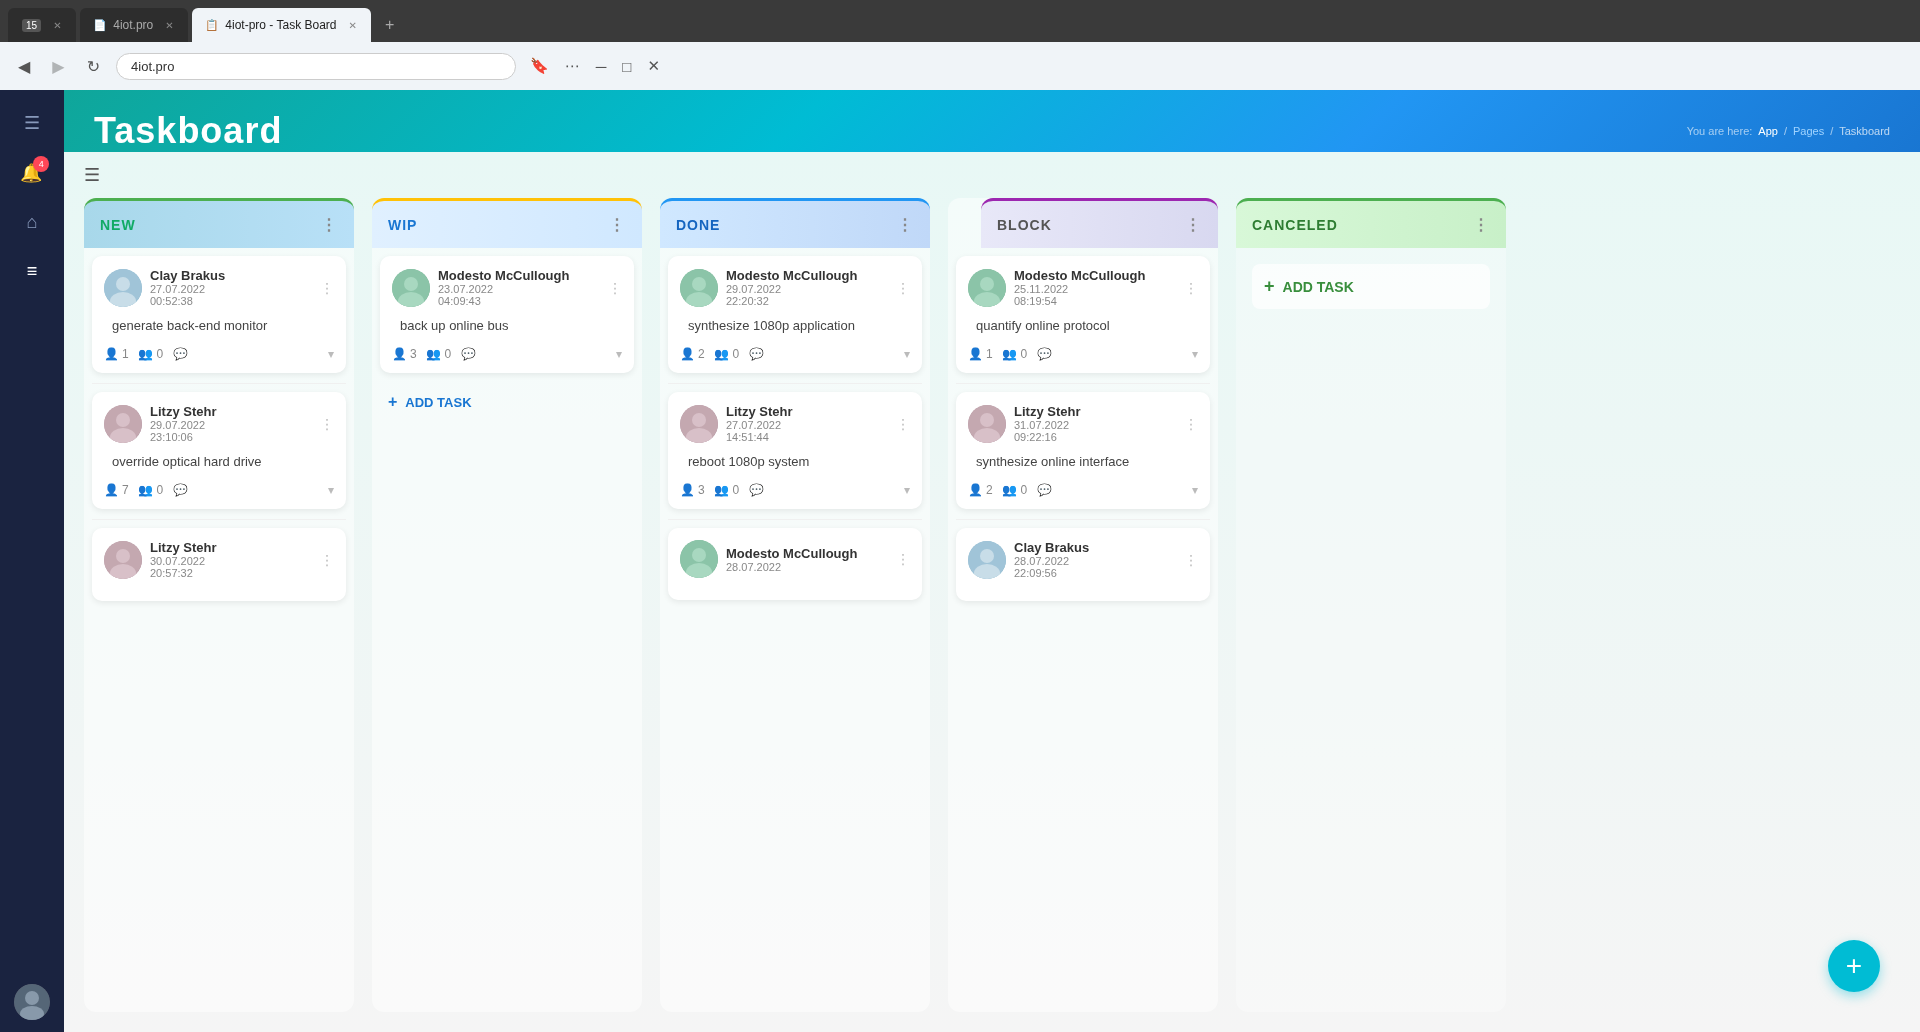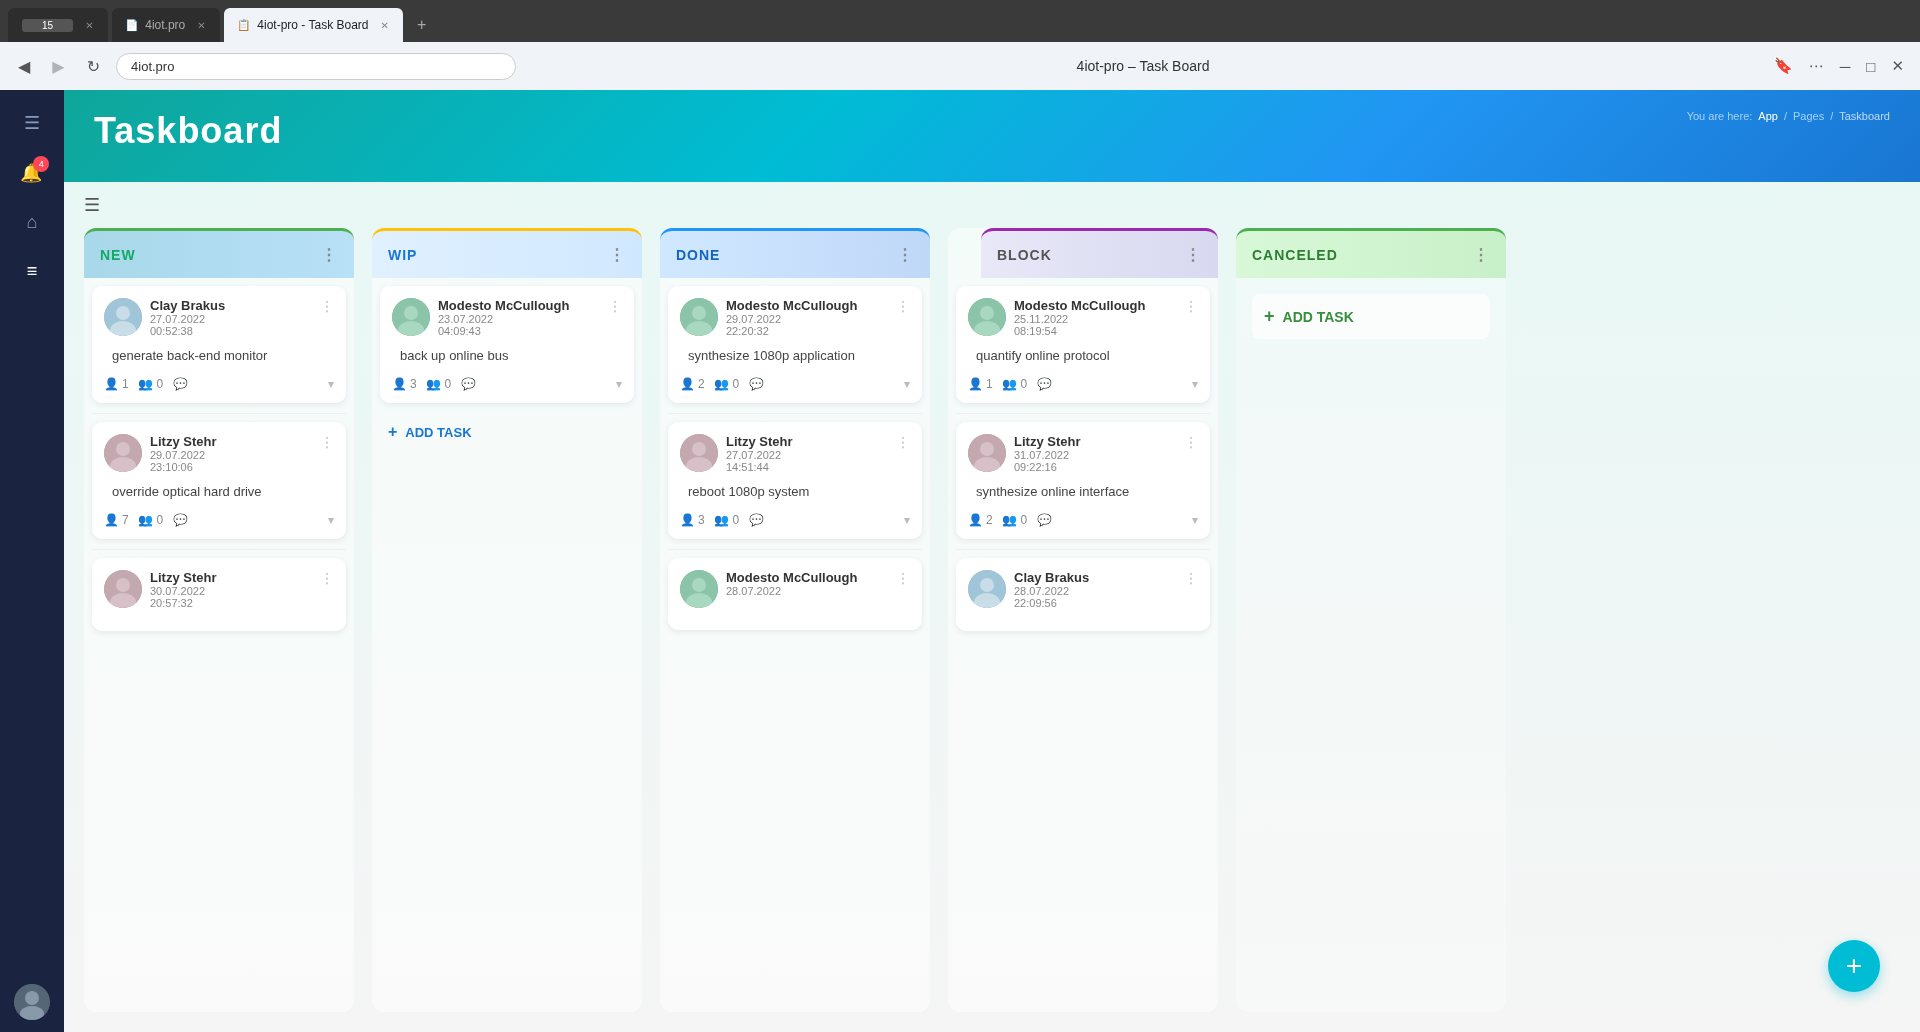--- a/index.html
+++ b/index.html
@@ -3,21 +3,21 @@
   <meta charset="utf-8">
   <style>
     * { box-sizing: border-box; margin: 0; padding: 0; }
     body { font-family: 'Segoe UI', Arial, sans-serif; background: #f0f4f8; overflow: hidden; width: 1920px; height: 1032px; }
     .browser-tabs { background: #3a3a3a; height: 42px; display: flex; align-items: flex-end; padding: 0 8px; gap: 4px; }
     .browser-tab { background: #2d2d2d; color: #aaa; font-size: 12px; padding: 6px 14px; border-radius: 6px 6px 0 0; display: flex; align-items: center; gap: 6px; height: 34px; }
     .browser-tab.active { background: #f0f4f8; color: #222; }
     .browser-tab .tab-icon { font-size: 11px; }
     .browser-tab .tab-close { color: #888; font-size: 10px; cursor: pointer; margin-left: 6px; }
     .tab-new { background: transparent; color: #aaa; border: none; font-size: 16px; padding: 6px 10px; cursor: pointer; height: 34px; }
-    .tab-num { background: #555; color: white; border-radius: 3px; font-size: 10px; padding: 1px 20px; }
+    .tab-num { background: #555; color: white; border-radius: 3px; font-size: 10px; padding: 1px 4px; }
 
     .browser-toolbar { background: #f0f4f8; height: 48px; display: flex; align-items: center; padding: 0 12px; gap: 10px; }
     .nav-btn { background: none; border: none; color: #555; font-size: 16px; cursor: pointer; padding: 4px 6px; border-radius: 4px; }
     .address-bar { flex: 1; max-width: 400px; background: white; border: 1px solid #ccc; border-radius: 20px; padding: 5px 14px; font-size: 13px; color: #333; display: flex; align-items: center; }
     .page-title-center { flex: 1; text-align: center; font-size: 14px; color: #333; font-weight: 500; }
     .browser-actions { display: flex; align-items: center; gap: 8px; }
     .browser-action-btn { background: none; border: none; color: #555; font-size: 15px; cursor: pointer; padding: 4px; }
 
     
     .app-container { display: flex; height: calc(1032px - 90px); }
@@ -27,21 +27,21 @@
     .sidebar-icon { color: #8899bb; font-size: 18px; cursor: pointer; padding: 10px; border-radius: 8px; position: relative; }
     .sidebar-icon.active { color: white; }
     .badge { position: absolute; top: 4px; right: 4px; background: #ff4757; color: white; font-size: 9px; border-radius: 50%; width: 16px; height: 16px; display: flex; align-items: center; justify-content: center; }
     .sidebar-avatar { width: 36px; height: 36px; border-radius: 50%; background: #556; overflow: hidden; display: flex; align-items: center; justify-content: center; color: #ccc; font-size: 18px; margin-top: auto; }
 
     
     .main-content { flex: 1; display: flex; flex-direction: column; overflow: hidden; }
 
     
     .app-header { background: linear-gradient(135deg, #0fa69a 0%, #00bcd4 40%, #2196f3 70%, #1976d2 100%); padding: 20px 30px 0 30px; position: relative; }
-    .header-top { display: flex; align-items: flex-start; justify-content: space-between; margin-bottom: 30px; }
+    .header-top { display: flex; align-items: center; justify-content: space-between; }
     .app-title { color: white; font-size: 36px; font-weight: 700; letter-spacing: 1px; }
     .breadcrumb { color: rgba(255,255,255,0.85); font-size: 11px; display: flex; gap: 6px; align-items: center; }
     .breadcrumb span { opacity: 0.7; }
     .breadcrumb a { color: white; text-decoration: none; }
     .breadcrumb .current { color: white; font-weight: 500; }
 
     
     .board-wrapper { flex: 1; background: linear-gradient(180deg, #e8f8f5 0%, #f5f5f5 100%); overflow: hidden; display: flex; flex-direction: column; }
     .board-toolbar { padding: 12px 20px; }
     .board-menu-icon { color: #555; font-size: 18px; cursor: pointer; }
@@ -56,21 +56,21 @@
     .column-header.block { background: linear-gradient(to right, #e8e8f8, #d8d8f0); color: #555; border-top: 3px solid #9c27b0; margin-left: 33px; }
     .column-header.canceled { background: linear-gradient(to right, #d8f8d8, #c8f0c8); color: #2e7d32; border-top: 3px solid #4caf50; gap: 34px; }
     .col-menu { color: #888; cursor: pointer; font-size: 16px; }
     
     .column-body { flex: 1; overflow-y: auto; padding: 8px; }
     .column-body::-webkit-scrollbar { width: 4px; }
     .column-body::-webkit-scrollbar-thumb { background: #ccc; border-radius: 2px; }
 
     
     .task-card { background: white; border-radius: 10px; padding: 12px; margin-bottom: 10px; box-shadow: 0 2px 6px rgba(0,0,0,0.08); }
-    .card-header { display: flex; align-items: flex-start; gap: 8px; margin-bottom: 10px; }
+    .card-header { display: flex; align-items: center; gap: 8px; margin-bottom: 10px; }
     .card-avatar { width: 38px; height: 38px; border-radius: 50%; background: #ddd; flex-shrink: 0; overflow: hidden; display: flex; align-items: center; justify-content: center; font-size: 14px; color: #888; }
     .card-meta { flex: 1; }
     .card-name { font-size: 13px; font-weight: 600; color: #333; }
     .card-date { font-size: 11px; color: #888; }
     .card-menu { color: #bbb; cursor: pointer; font-size: 14px; }
     .card-title { font-size: 13px; color: #444; margin-bottom: 12px; line-height: 1.4; margin-left: 8px; }
     .card-footer { display: flex; align-items: center; gap: 10px; font-size: 12px; color: #888; }
     .card-footer-item { display: flex; align-items: center; gap: 3px; }
     .card-expand { margin-left: auto; color: #bbb; cursor: pointer; font-size: 12px; }
     .card-divider { border: none; border-top: 1px solid #f0f0f0; margin: 8px 0; }
@@ -114,21 +114,20 @@
     </div>
     <button class="tab-new">+</button>
   </div>
   <div class="browser-toolbar">
     <button class="nav-btn">◀</button>
     <button class="nav-btn" style="opacity:0.4">▶</button>
     <button class="nav-btn">↻</button>
     <div class="address-bar">
       <span>4iot.pro</span>
     </div>
-    <div class="page-title-center">4iot-pro – Task Board</div>
     <div class="browser-actions">
       <button class="browser-action-btn">🔖</button>
       <button class="browser-action-btn">⋯</button>
       <button class="browser-action-btn">─</button>
       <button class="browser-action-btn">□</button>
       <button class="browser-action-btn">✕</button>
     </div>
   </div>
 </div>
 

